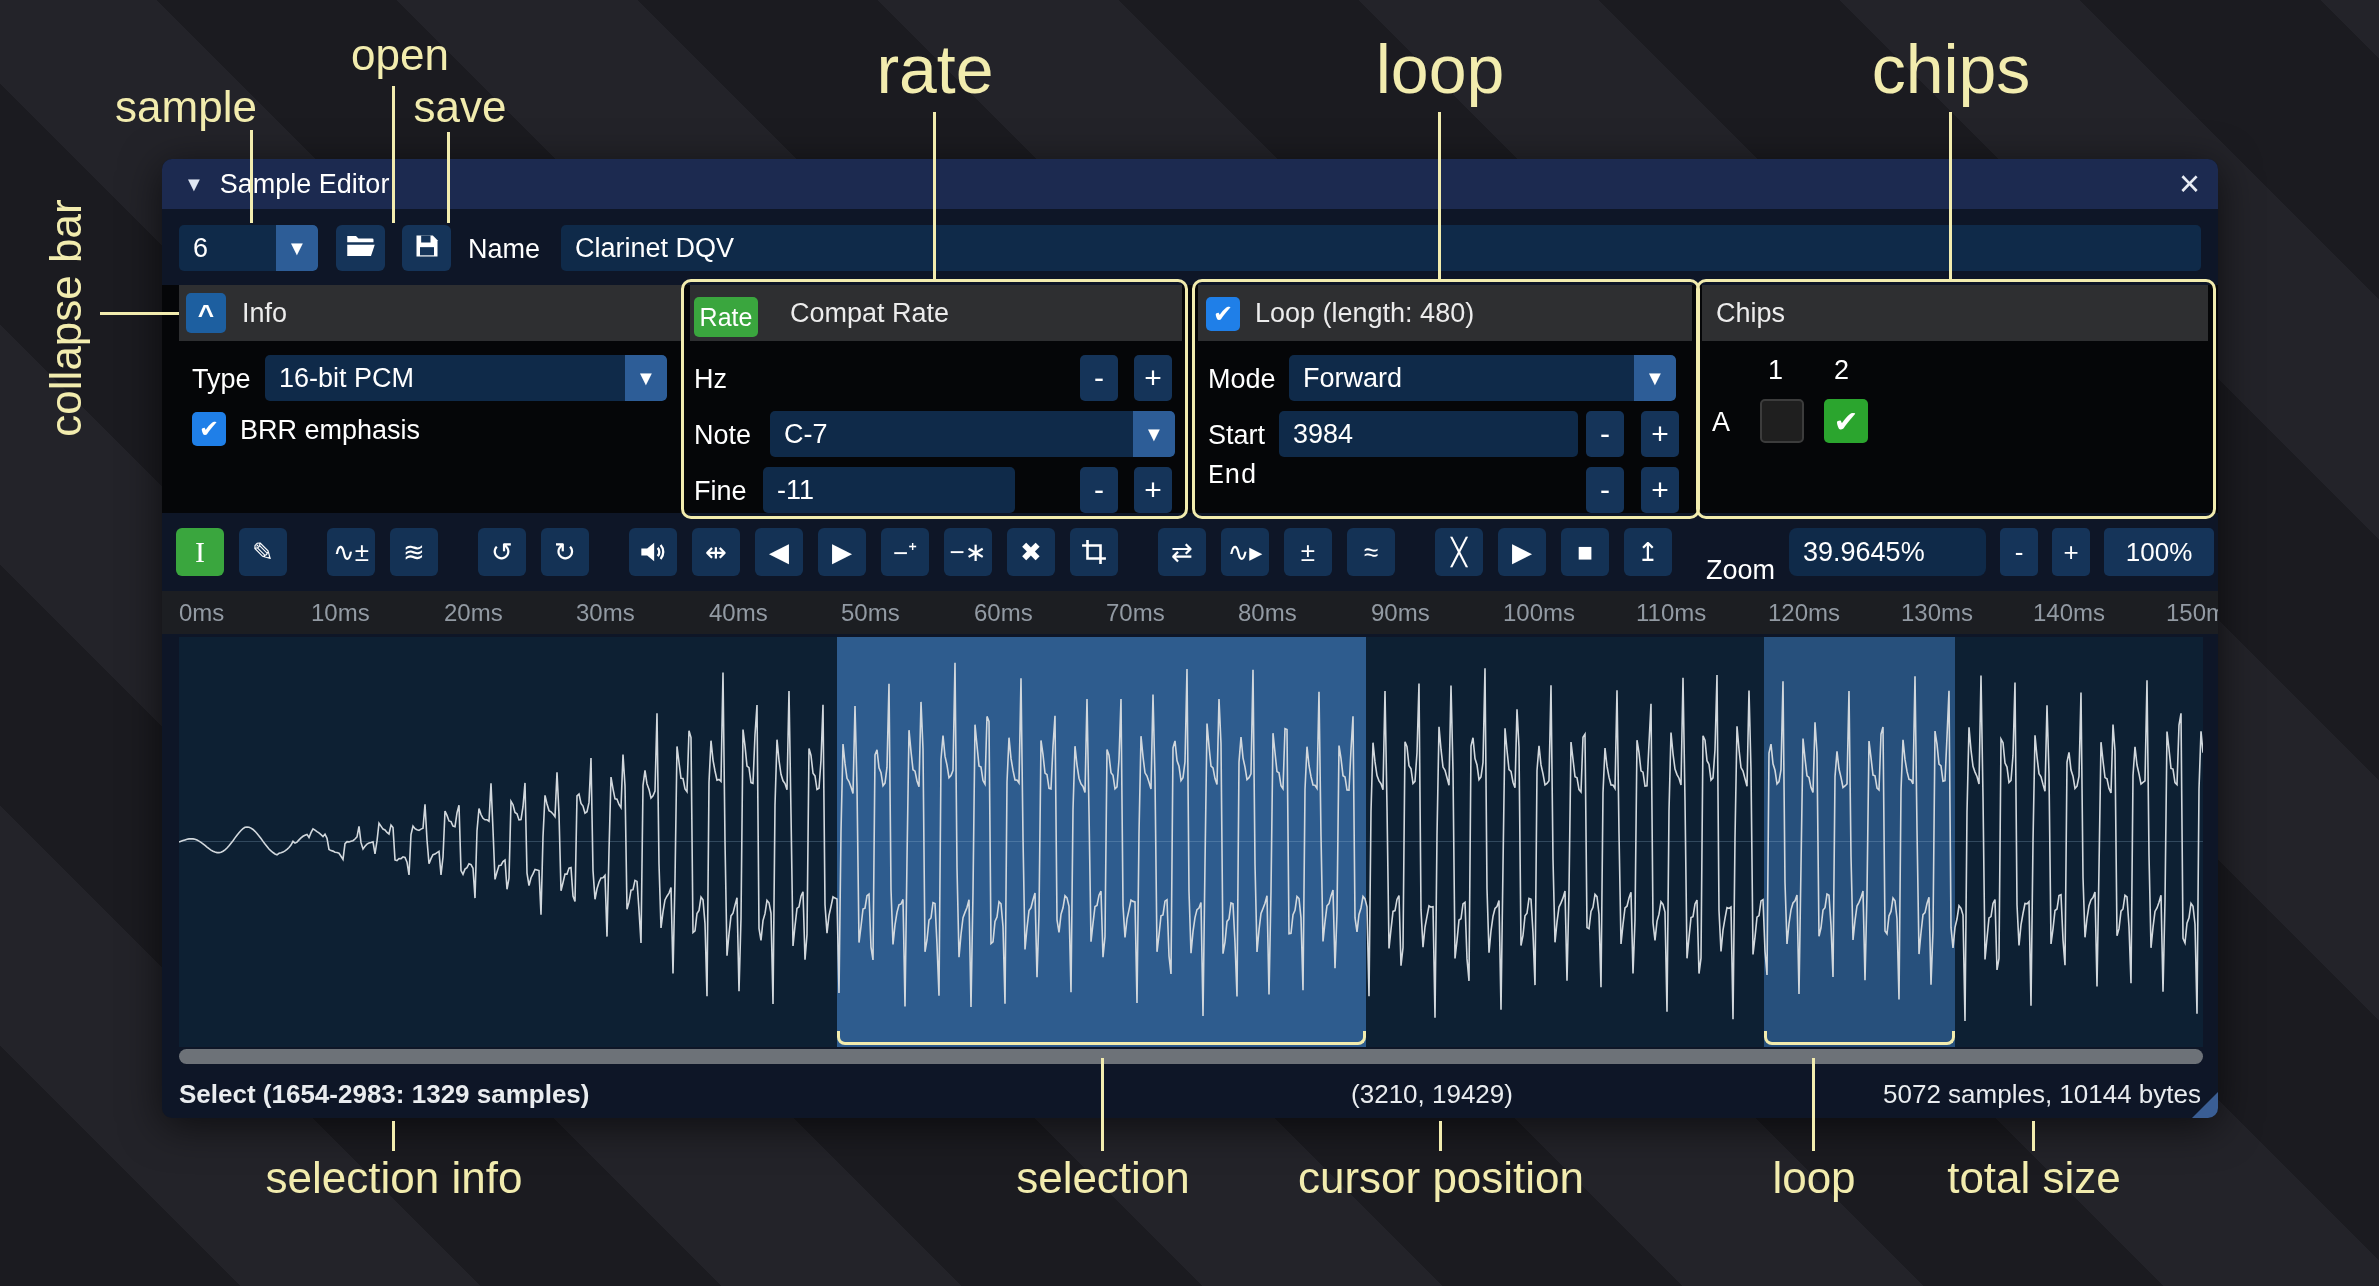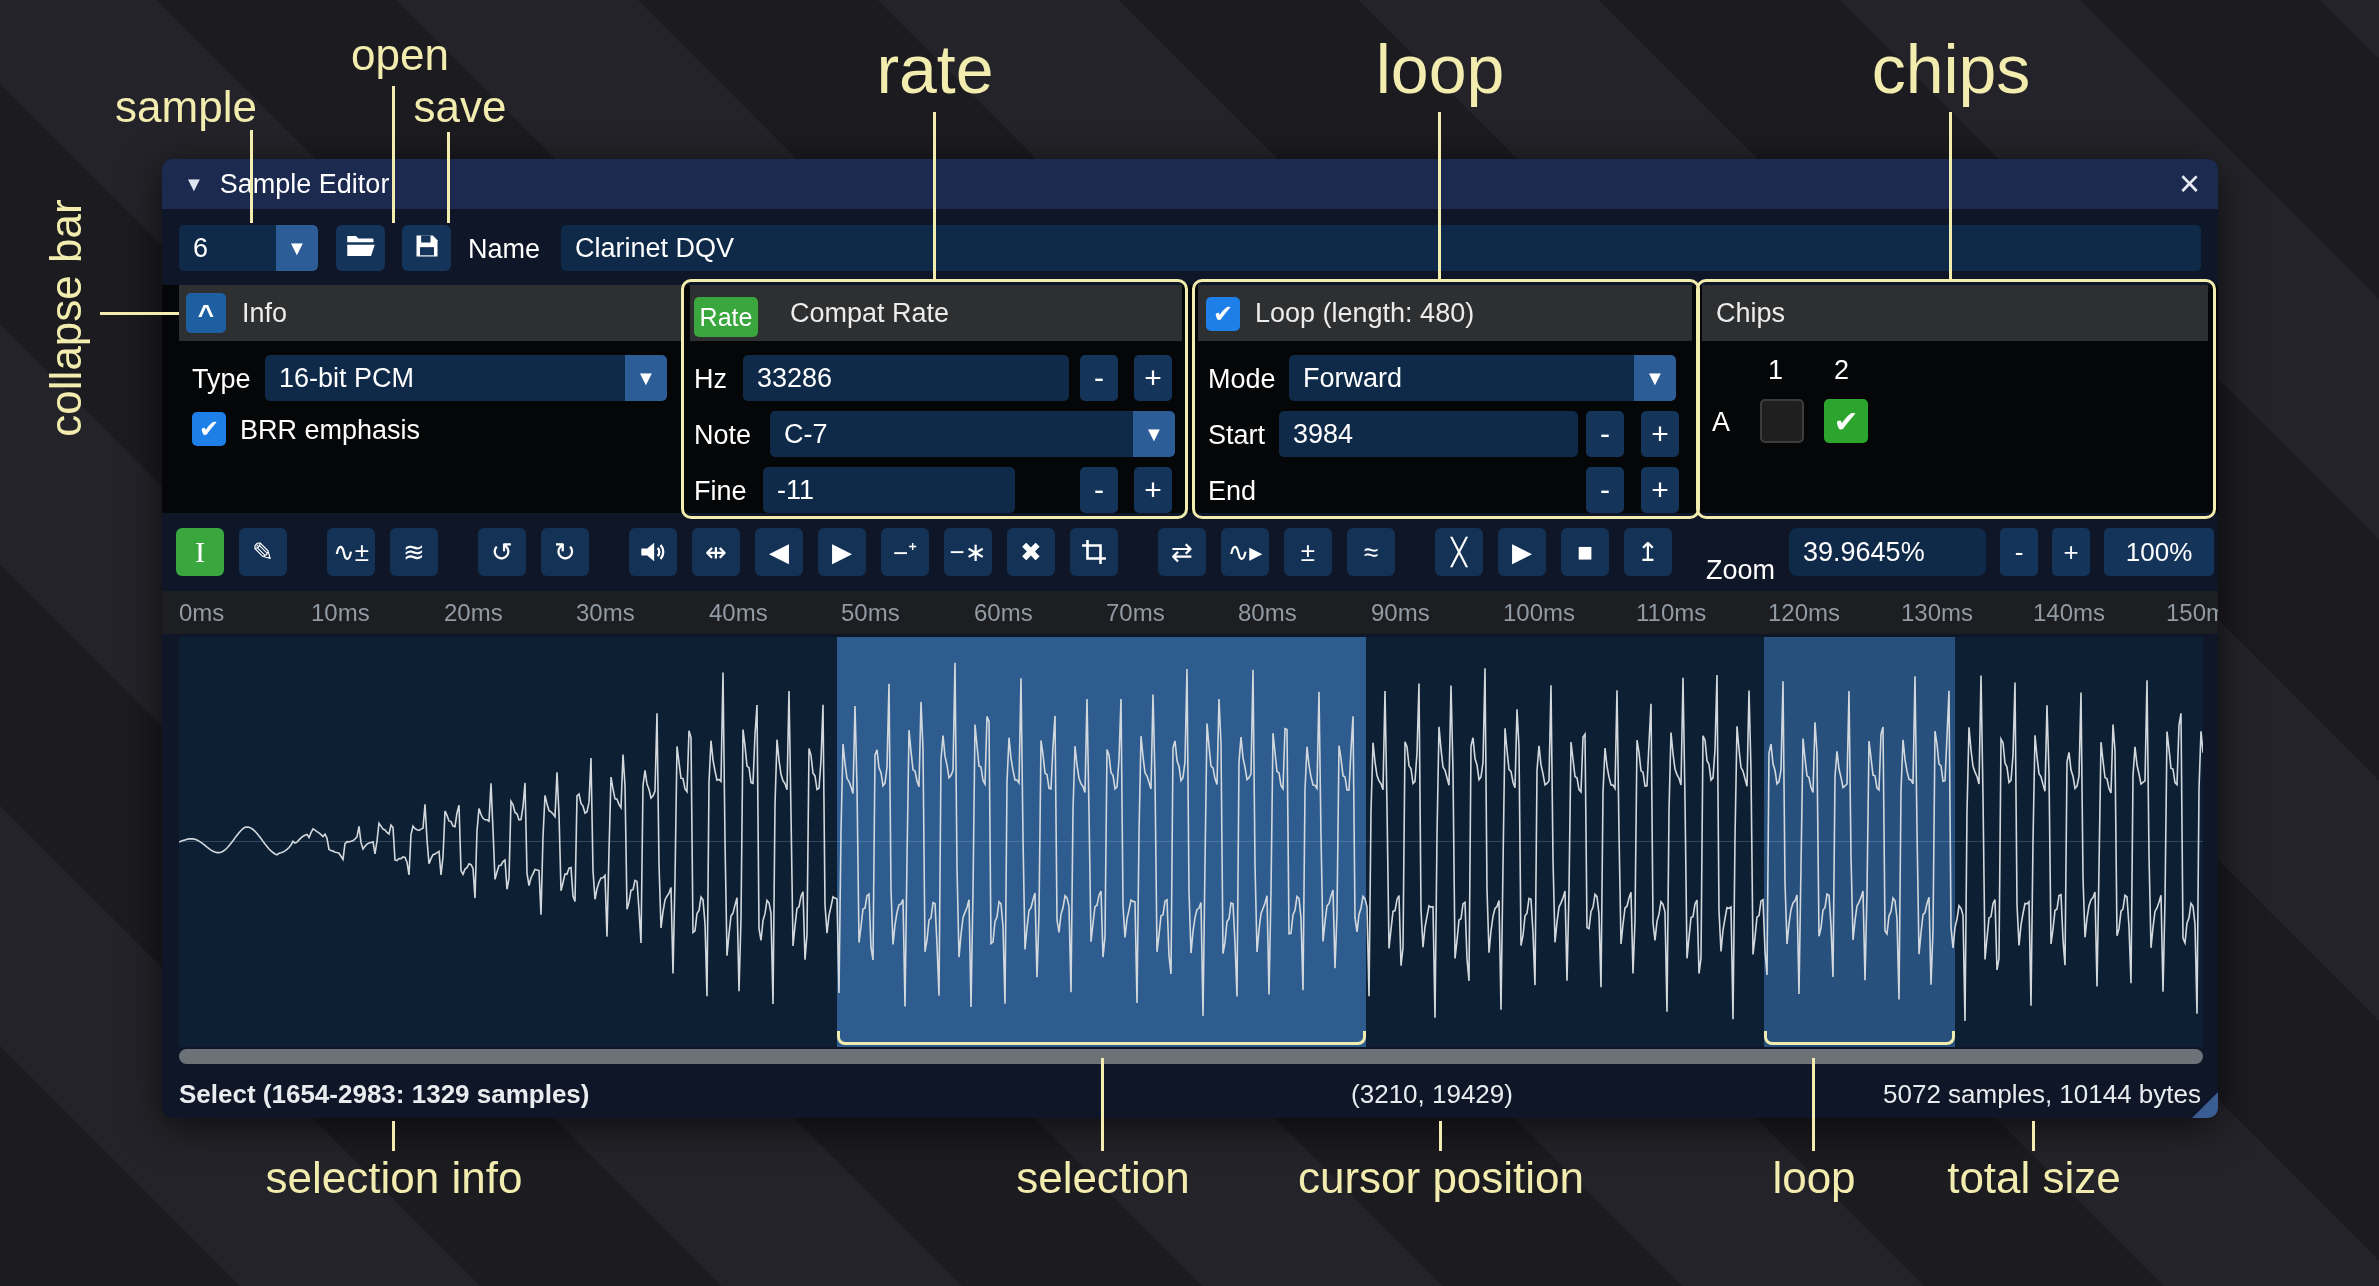--- a/index.html
+++ b/index.html
@@ -119,23 +119,20 @@
     <span class="arrowbox">▼</span>
   </div>
   <div class="chk blue" style="left:30px; top:253px;">✔</div>
   <div class="label" style="left:78px; top:256px;">BRR emphasis</div>
 
   <div class="phead" style="left:528px; top:126px; width:492px; padding-left:100px;">
     <span>Compat Rate</span>
   </div>
   <div style="position:absolute; left:532px; top:138px; width:64px; height:40px; background:#3aa63e; border-radius:5px; color:#fff; font-size:25px; display:flex; align-items:center; justify-content:center;">Rate</div>
   <div class="label" style="left:532px; top:205px;">Hz</div>
-  <div class="field" style="left:581px; top:196px; width:326px;">
-    <span>33286</span>
-  </div>
   <div class="sqbtn" style="left:918px; top:196px;">-</div>
   <div class="sqbtn" style="left:972px; top:196px;">+</div>
   <div class="label" style="left:532px; top:261px;">Note</div>
   <div class="field select" style="left:608px; top:252px; width:405px;">
     <span>C-7</span>
     <span class="arrowbox">▼</span>
   </div>
   <div class="label" style="left:532px; top:317px;">Fine</div>
   <div class="field" style="left:601px; top:308px; width:252px;">
     <span>-11</span>
@@ -151,21 +148,21 @@
   <div class="field select" style="left:1127px; top:196px; width:387px;">
     <span>Forward</span>
     <span class="arrowbox">▼</span>
   </div>
   <div class="label" style="left:1046px; top:261px;">Start</div>
   <div class="field" style="left:1117px; top:252px; width:299px;">
     <span>3984</span>
   </div>
   <div class="sqbtn" style="left:1424px; top:252px;">-</div>
   <div class="sqbtn" style="left:1479px; top:252px;">+</div>
-  <div class="label" style="left:1046px; top:317px;">End</div>
+  <div class="label" style="left:1046px; top:302px;font-family:Liberation Mono, monospace;">End</div>
   <div class="sqbtn" style="left:1424px; top:308px;">-</div>
   <div class="sqbtn" style="left:1479px; top:308px;">+</div>
 
   <div class="phead" style="left:1540px; top:126px; width:506px; padding-left:14px;">
     <span>Chips</span>
   </div>
   <div class="label" style="left:1606px; top:196px;">1</div>
   <div class="label" style="left:1672px; top:196px;">2</div>
   <div class="label" style="left:1550px; top:248px;">A</div>
   <div class="chk off" style="left:1598px; top:240px; width:44px; height:44px;"></div>

